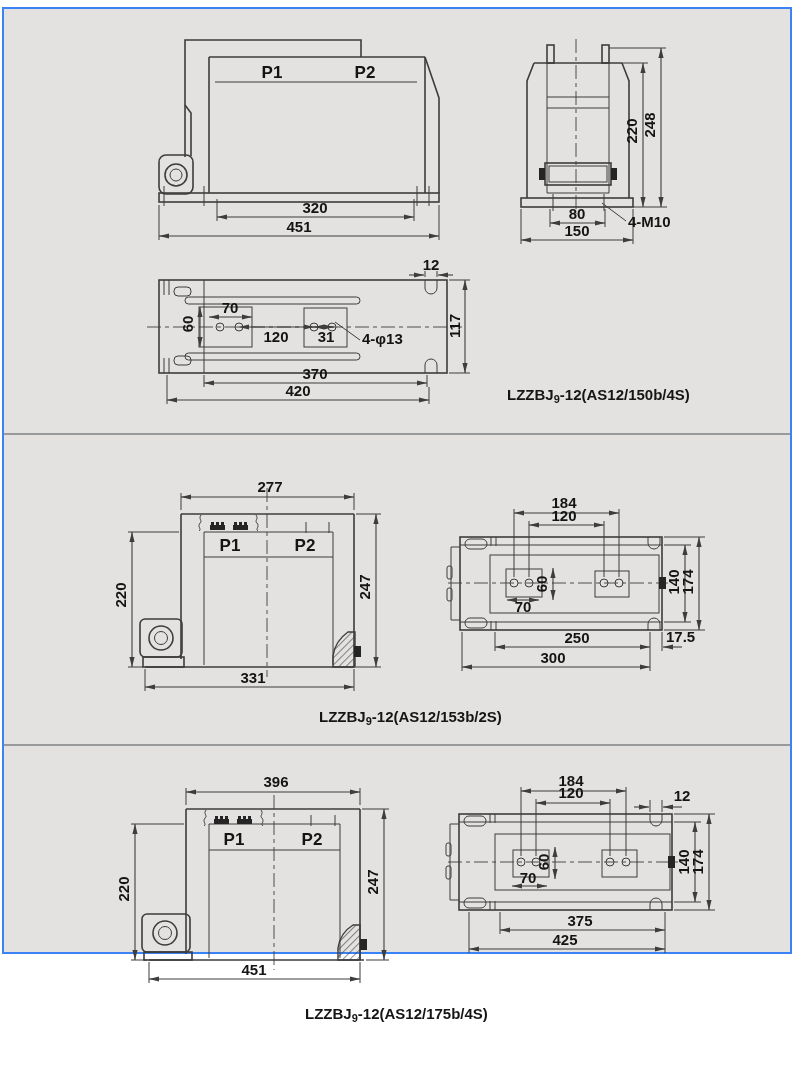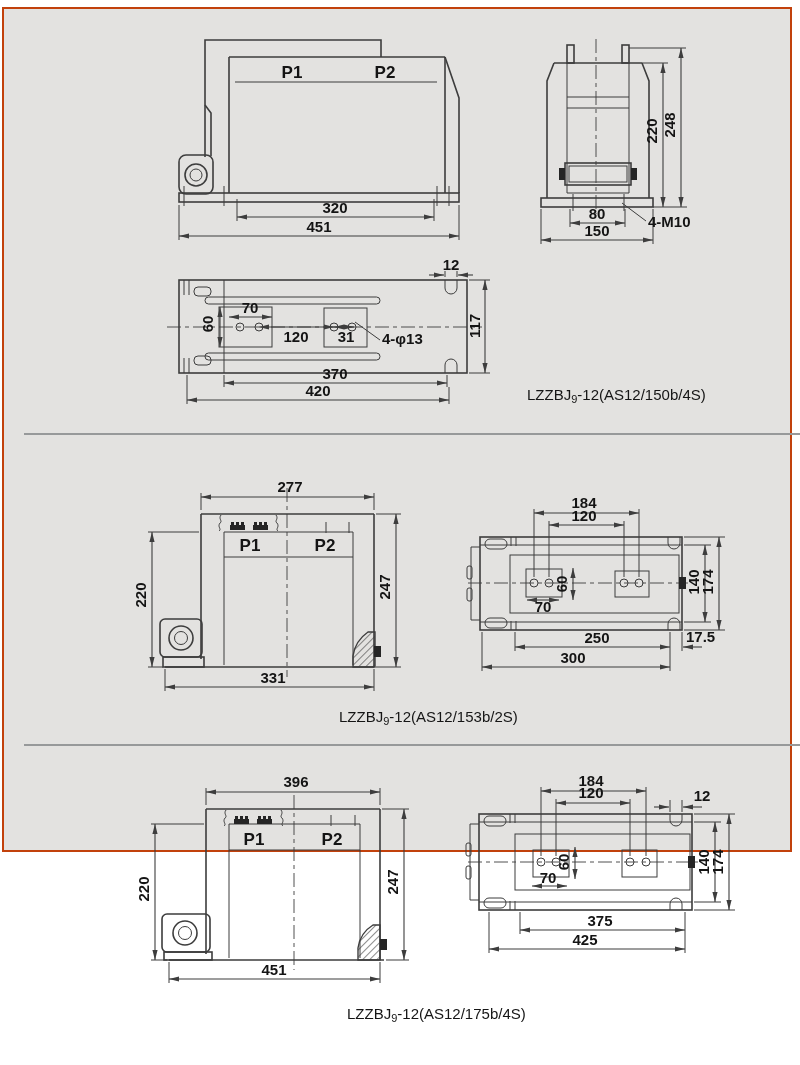--- a/index.html
+++ b/index.html
@@ -1,30 +1,30 @@
 <!DOCTYPE html>
 <html><head>
 <meta charset="utf-8">
 <style>
   html,body{margin:0;padding:0;}
   body{
     width:800px;height:1065px;background:#ffffff;position:relative;
     font-family:"Liberation Sans",sans-serif;
   }
   .frame{
-    position:absolute;left:2px;top:7px;width:790px;height:845px;
-    box-sizing:border-box;border:2px solid #c2410c;background:#e3e2e0;padding-left:20px;
+    position:absolute;left:2px;top:7px;width:790px;height:947px;
+    box-sizing:border-box;border:2px solid #3b82f6;background:#e3e2e0;
   }
   .panel{position:relative;width:786px;}
   .panel .draw{position:absolute;left:0;top:0;}
   #panel1{height:424px;border-bottom:2px solid #97999a;}
   #panel2{height:309px;border-bottom:2px solid #97999a;}
   #panel3{height:304px;}
   .model-label{
-    position:absolute;font-weight:normal;font-size:15px;color:#151515;
+    position:absolute;font-weight:bold;font-size:15px;color:#151515;
     white-space:nowrap;
   }
   .model-label .sub{font-size:11px;position:relative;top:3px;}
   
   .ln{stroke:#3d3d3d;stroke-width:1.6;fill:none;stroke-linejoin:miter;}
   .thin{stroke:#3d3d3d;stroke-width:1;fill:none;}
   .dim{stroke:#3d3d3d;stroke-width:1.1;fill:none;}
   .ar{marker-start:url(#arr);marker-end:url(#arr);}
   .are{marker-end:url(#arr);}
   .cl{stroke:#3d3d3d;stroke-width:0.9;stroke-dasharray:14 4 4 4;fill:none;}
@@ -415,18 +415,18 @@
         <line class="thin" x1="496" y1="166" x2="496" y2="188"></line>
         <line class="thin" x1="661" y1="166" x2="661" y2="188"></line>
         <line class="dim ar" x1="496" y1="184" x2="661" y2="184"></line>
         <text class="t" x="576" y="180">375</text>
         <line class="thin" x1="465" y1="166" x2="465" y2="207"></line>
         <line class="thin" x1="661" y1="188" x2="661" y2="207"></line>
         <line class="dim ar" x1="465" y1="203" x2="661" y2="203"></line>
         <text class="t" x="561" y="199">425</text>
       </g>
     </svg>
-    <div class="model-label" style="left:323px;top:259px">
+    <div class="model-label" style="left:301px;top:259px">
       <span>LZZBJ</span><span class="sub">9</span><span>-12(AS12/175b/4S)</span>
     </div>
   </section>
 
 </div>
 
 </body></html>

